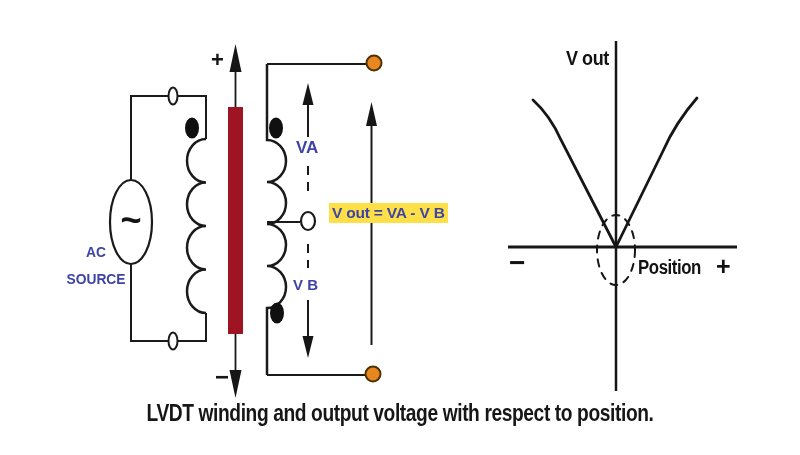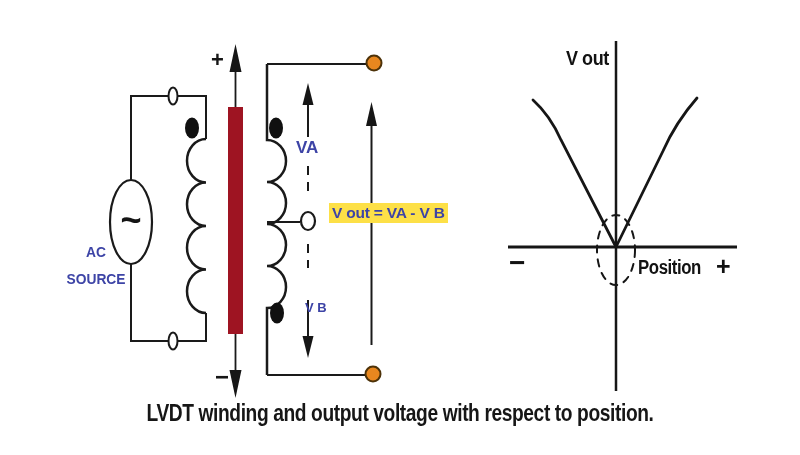--- a/index.html
+++ b/index.html
@@ -9,21 +9,21 @@
   svg{position:absolute;left:0;top:0;}
   .lbl{position:absolute;font-weight:bold;color:#111;white-space:nowrap;}
   .blue{color:#3d44a6;}
   .ac-label{left:58px;top:238px;width:76px;text-align:center;font-size:15px;line-height:27px;
             letter-spacing:0px;transform:scaleX(.92);transform-origin:center;}
   .tilde{left:111px;top:198px;width:40px;height:44px;display:flex;align-items:center;
          justify-content:center;font-size:36px;color:#141414;}
   .sign-plus-top{left:211px;top:47px;font-size:22px;color:#161616;}
   .sign-minus-bottom{left:215px;top:363px;font-size:24px;color:#161616;}
   .va{left:296px;top:138px;font-size:17px;}
-  .vb{left:305px;top:276px;font-size:13px;margin-top:24px;}
+  .vb{left:293px;top:276px;font-size:15px;}
   .vout-eq{left:329px;top:203px;font-size:15.5px;background:#fde047;padding:1px 3px;
            letter-spacing:-0.2px;}
   .g-vout{left:566px;top:47px;font-size:20px;letter-spacing:-0.5px;transform:scaleX(.9);
           transform-origin:left;color:#121212;}
   .g-minus{left:509px;top:247px;font-size:28px;color:#121212;}
   .g-pos{left:638px;top:256px;font-size:20px;letter-spacing:-0.5px;transform:scaleX(.84);
          transform-origin:left;color:#121212;}
   .g-plus{left:716px;top:252px;font-size:25px;color:#121212;}
   .caption{left:0;right:0;top:399px;text-align:center;font-size:24px;letter-spacing:-0.5px;
            transform:scaleX(.8);transform-origin:center;color:#161616;}

